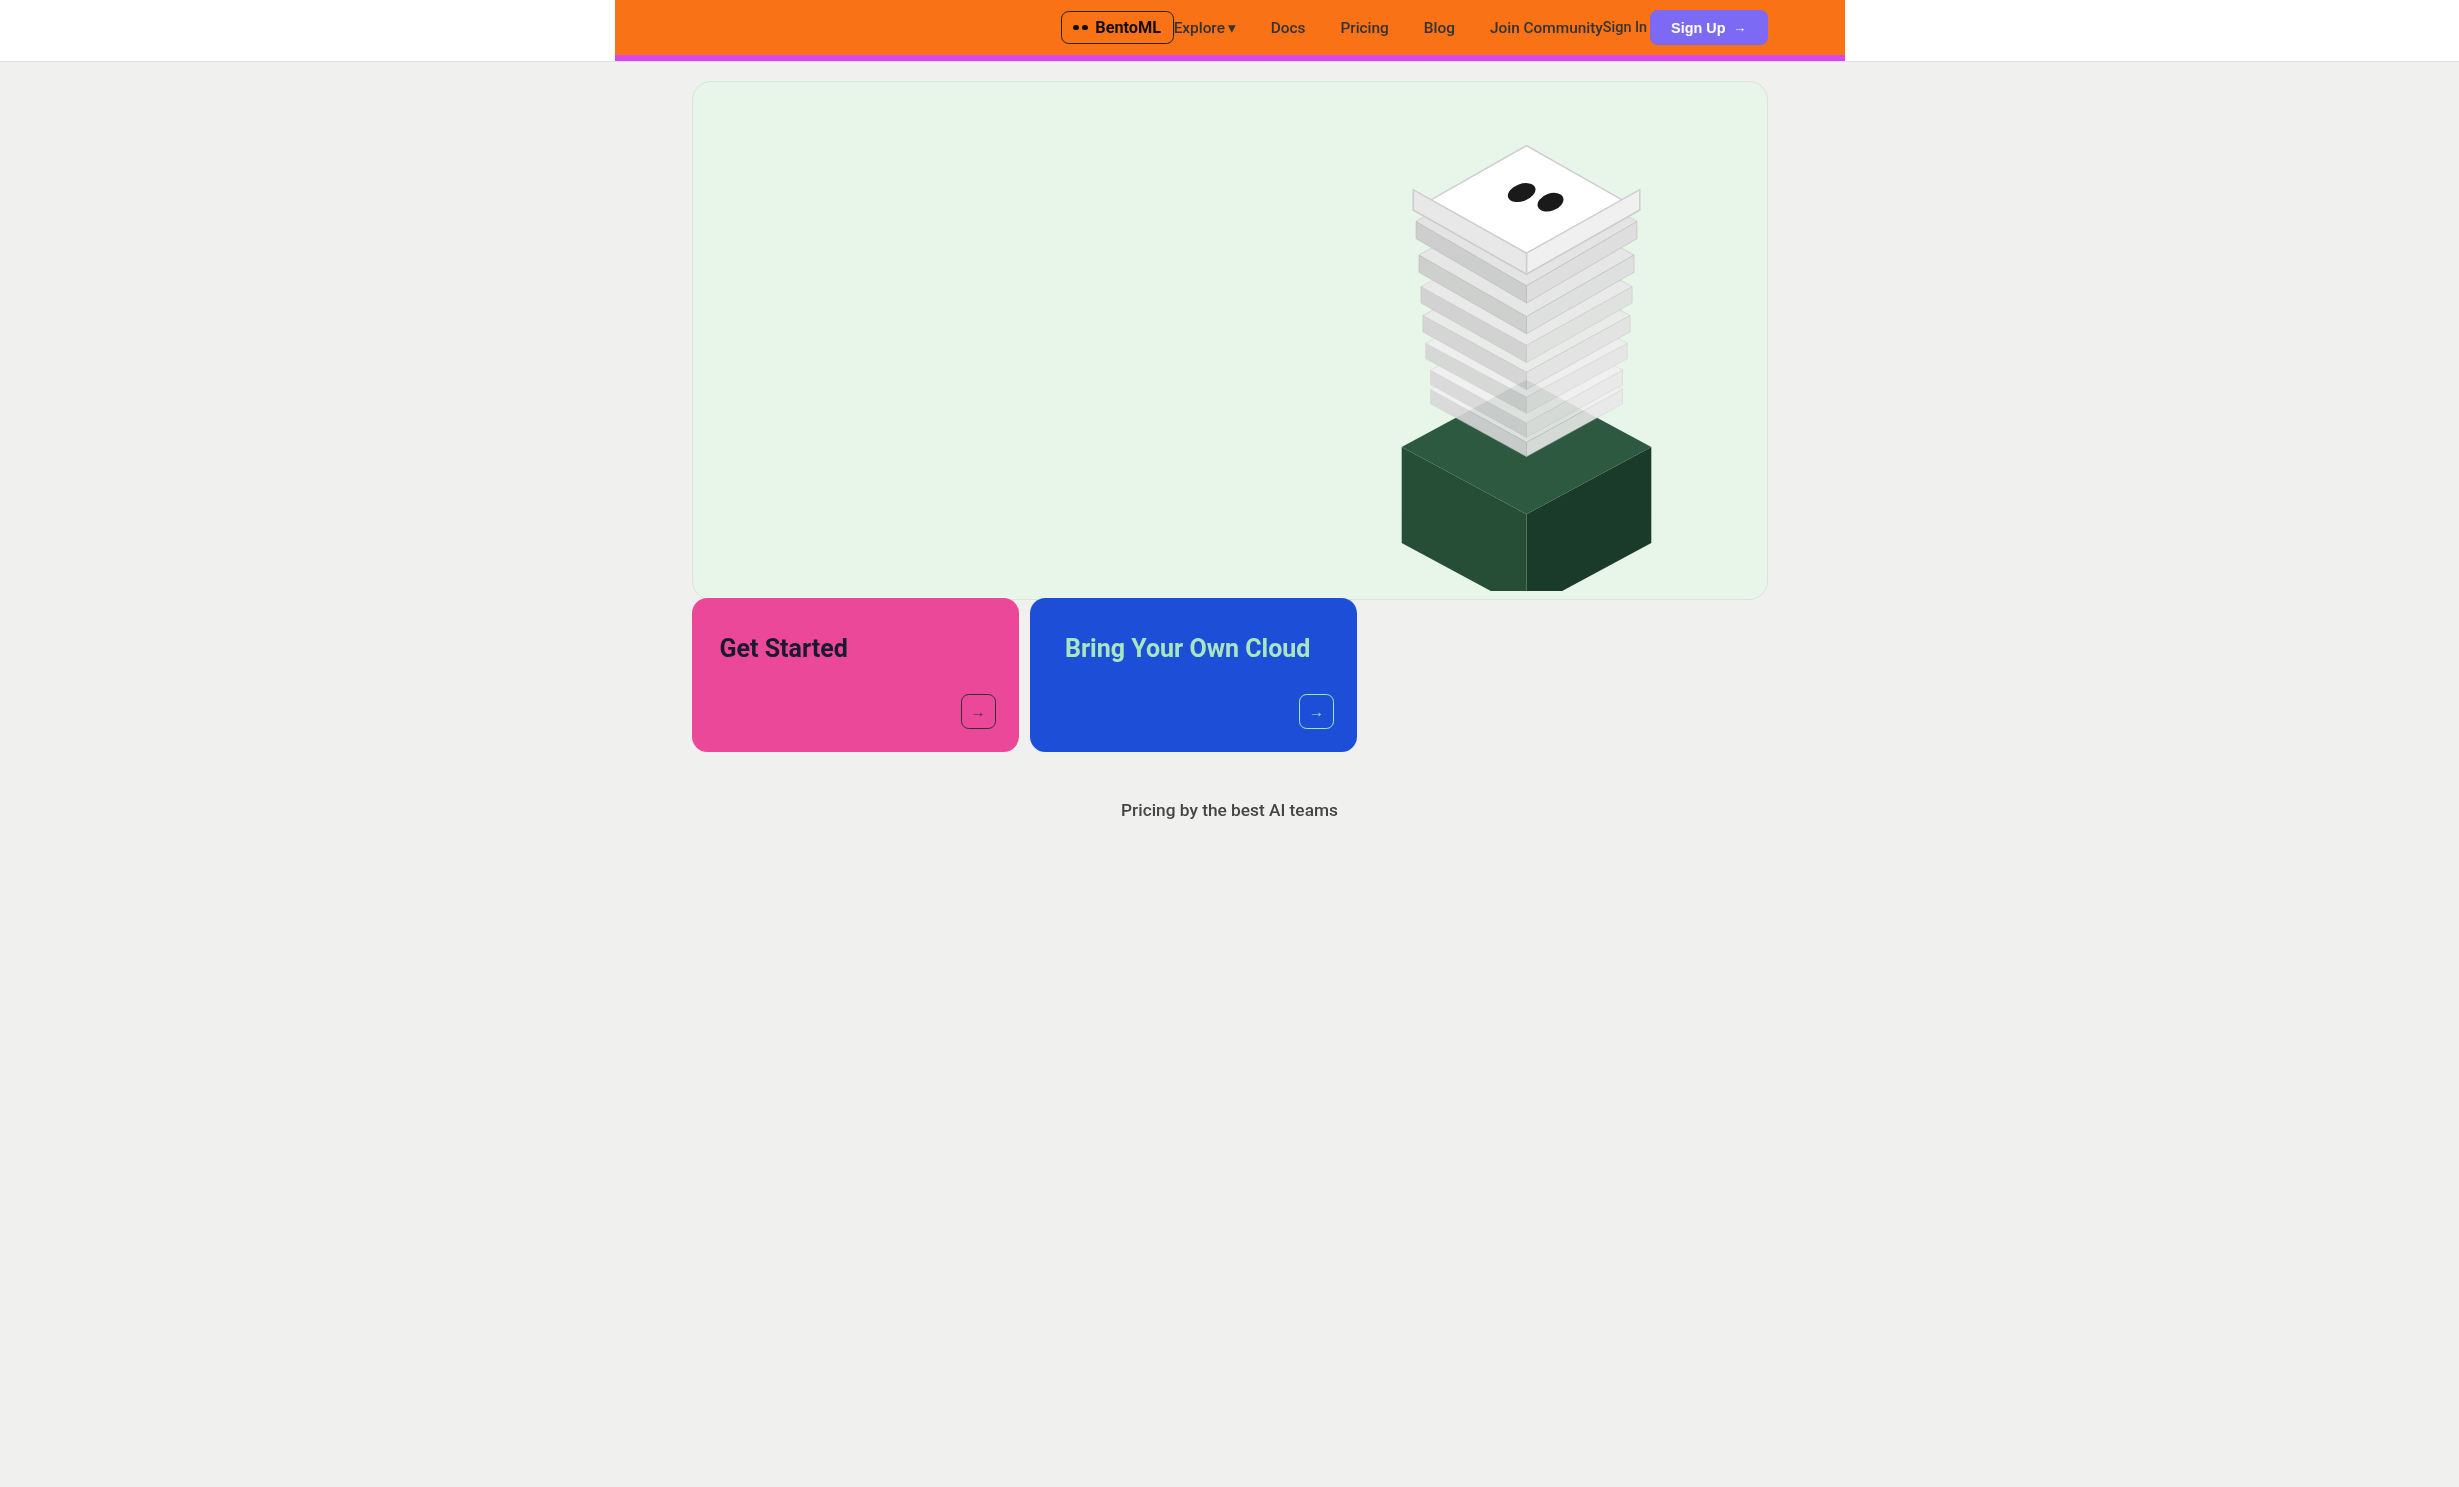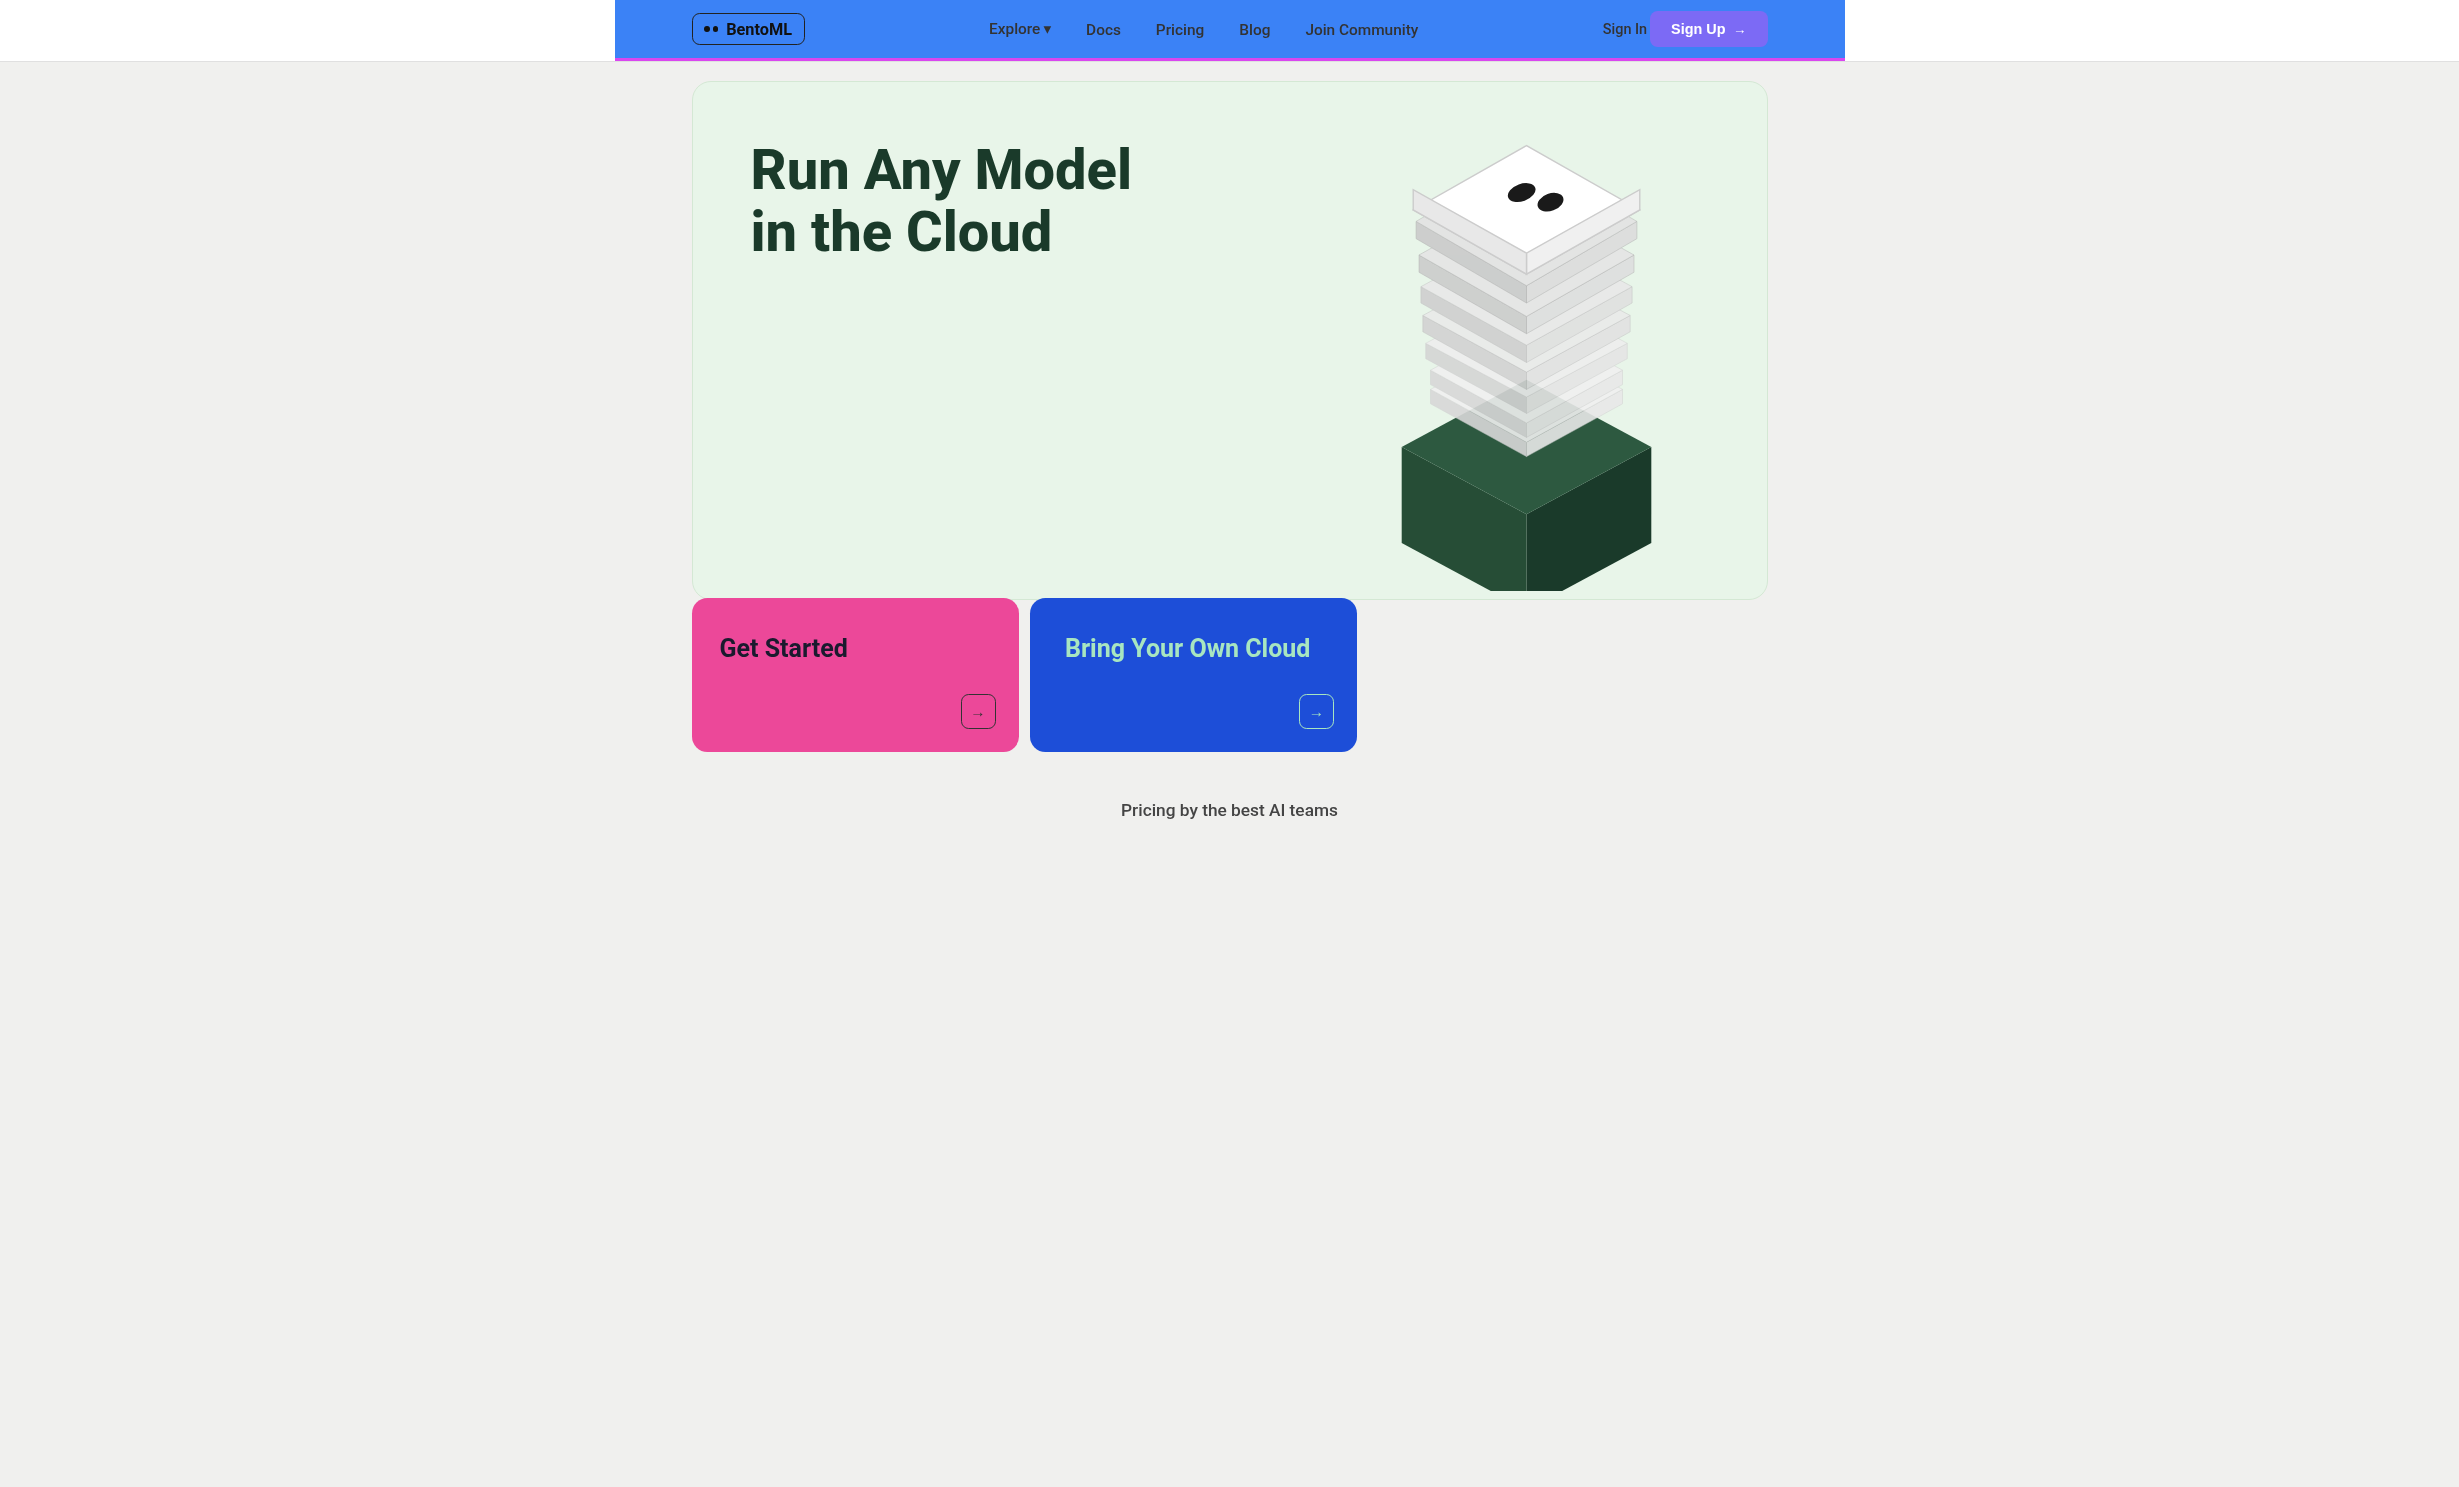--- a/index.html
+++ b/index.html
@@ -4,27 +4,27 @@
   <style>
     * { margin: 0; padding: 0; box-sizing: border-box; }
     body {
       background: #f0f0ee;
       font-family: -apple-system, BlinkMacSystemFont, 'Segoe UI', Roboto, sans-serif;
       min-height: 100vh;
     }
 
     
     .nav-wrapper {
-      background: #3b82f6;
-      border-bottom: 3px solid #d946ef;
+      background: #f97316;
+      border-bottom: 6px solid #d946ef;
       padding: 0 77px;
       height: 61px;
       display: flex;
       align-items: center;
-      justify-content: space-between;
+      justify-content: flex-end;
       max-width: 1230px;
       margin: 0 auto;
     }
     .nav-logo {
       display: flex;
       align-items: center;
       gap: 7.7px;
       border: 1.9px solid #222;
       border-radius: 7.7px;
       padding: 5.8px 11.5px;
@@ -255,24 +255,20 @@
         <span class="arrow">→</span>
       </button>
     </div>
   </nav>
 </div>
 
 <main class="page-content">
 
   <div class="hero-card">
     <div class="hero-text">
-      <h1 class="hero-title">
-        <span>Run Any Model</span><br>
-        <span>in the Cloud</span>
-      </h1>
     </div>
 
     <div class="hero-illustration">
       <svg class="iso-svg" viewBox="0 0 380 500" xmlns="http://www.w3.org/2000/svg">
 
         <g transform="translate(40, 240)">
 
           <polygon points="150,280 280,210 280,110 150,180" fill="#1a3a2a"></polygon>
           <polygon points="150,280 20,210 20,110 150,180" fill="#264d36"></polygon>
           <polygon points="150,180 280,110 150,40 20,110" fill="#2d5940"></polygon>

